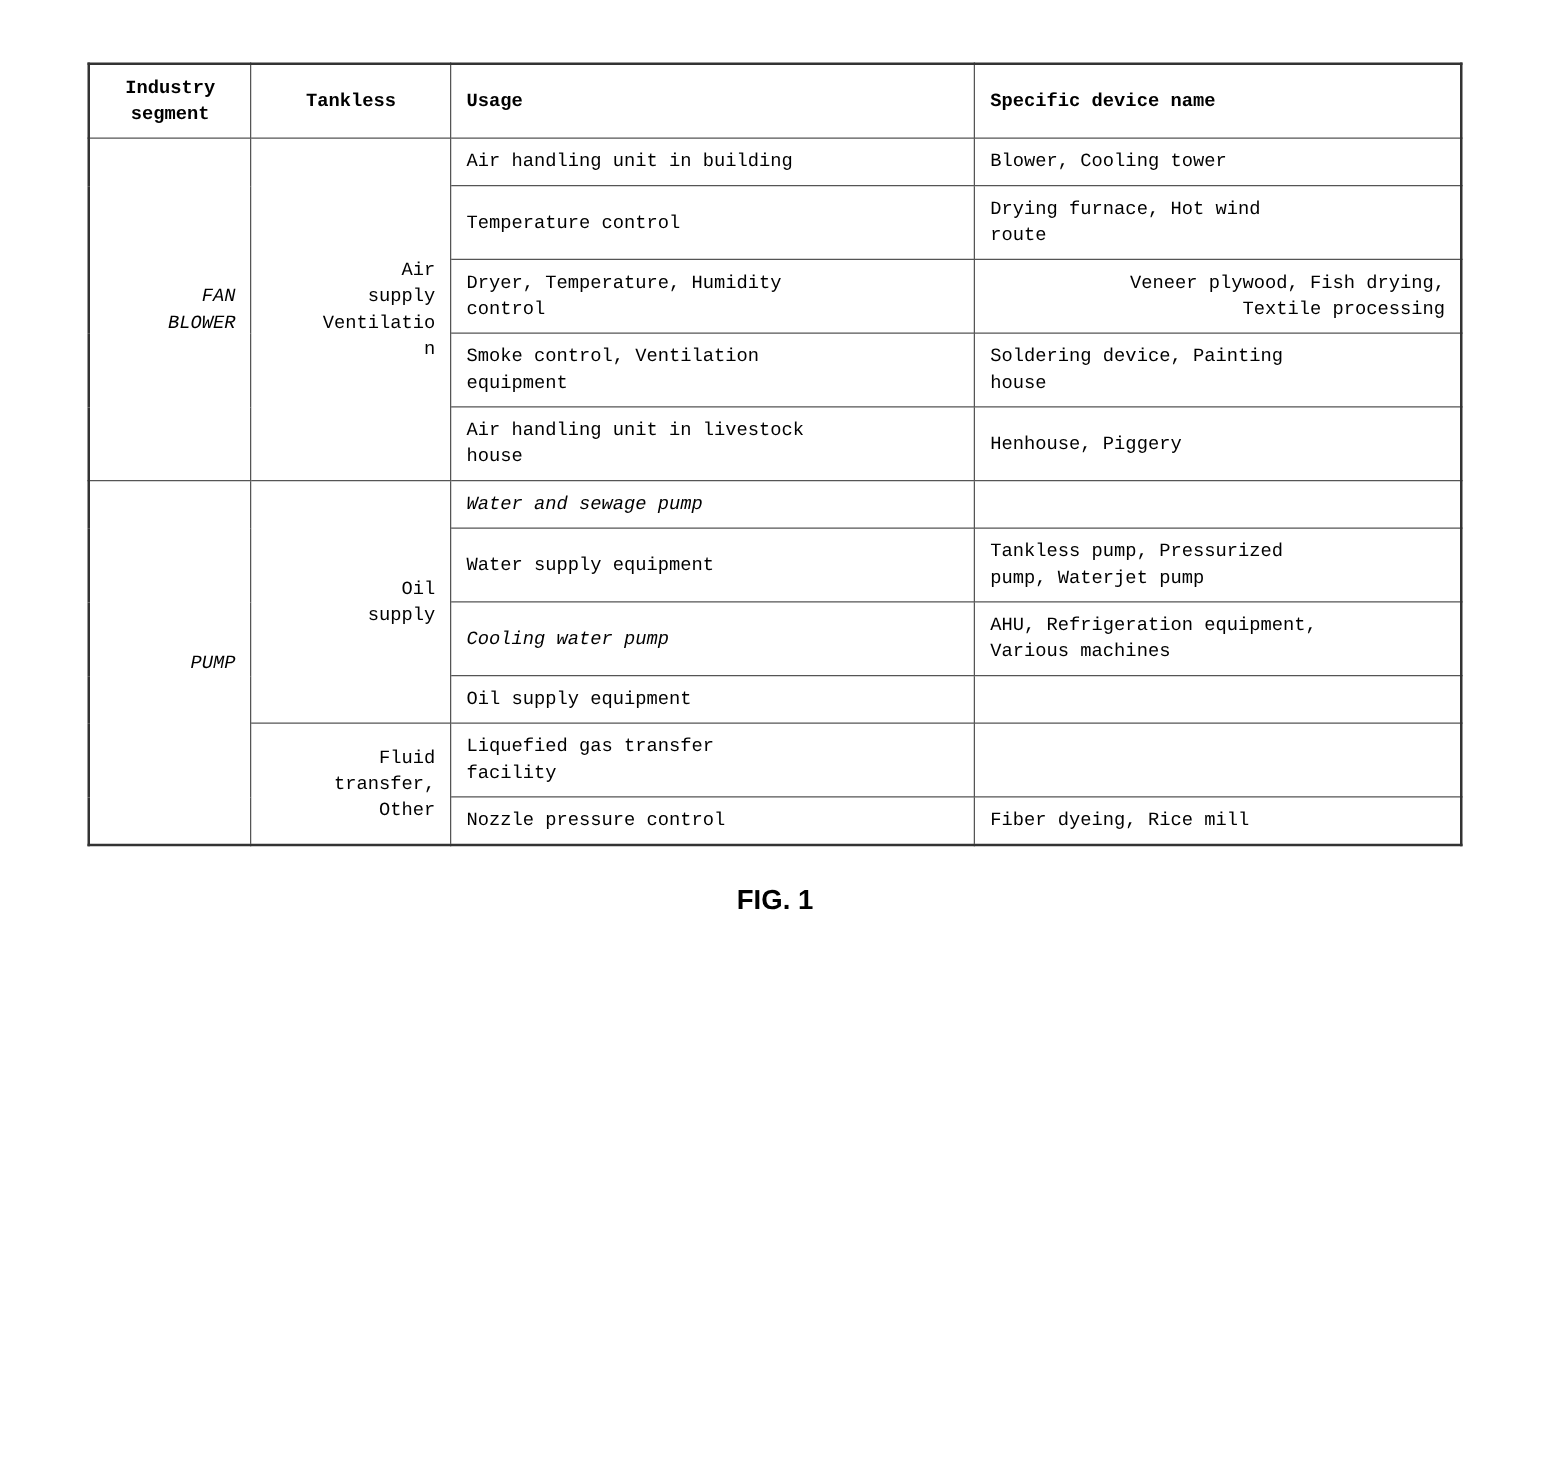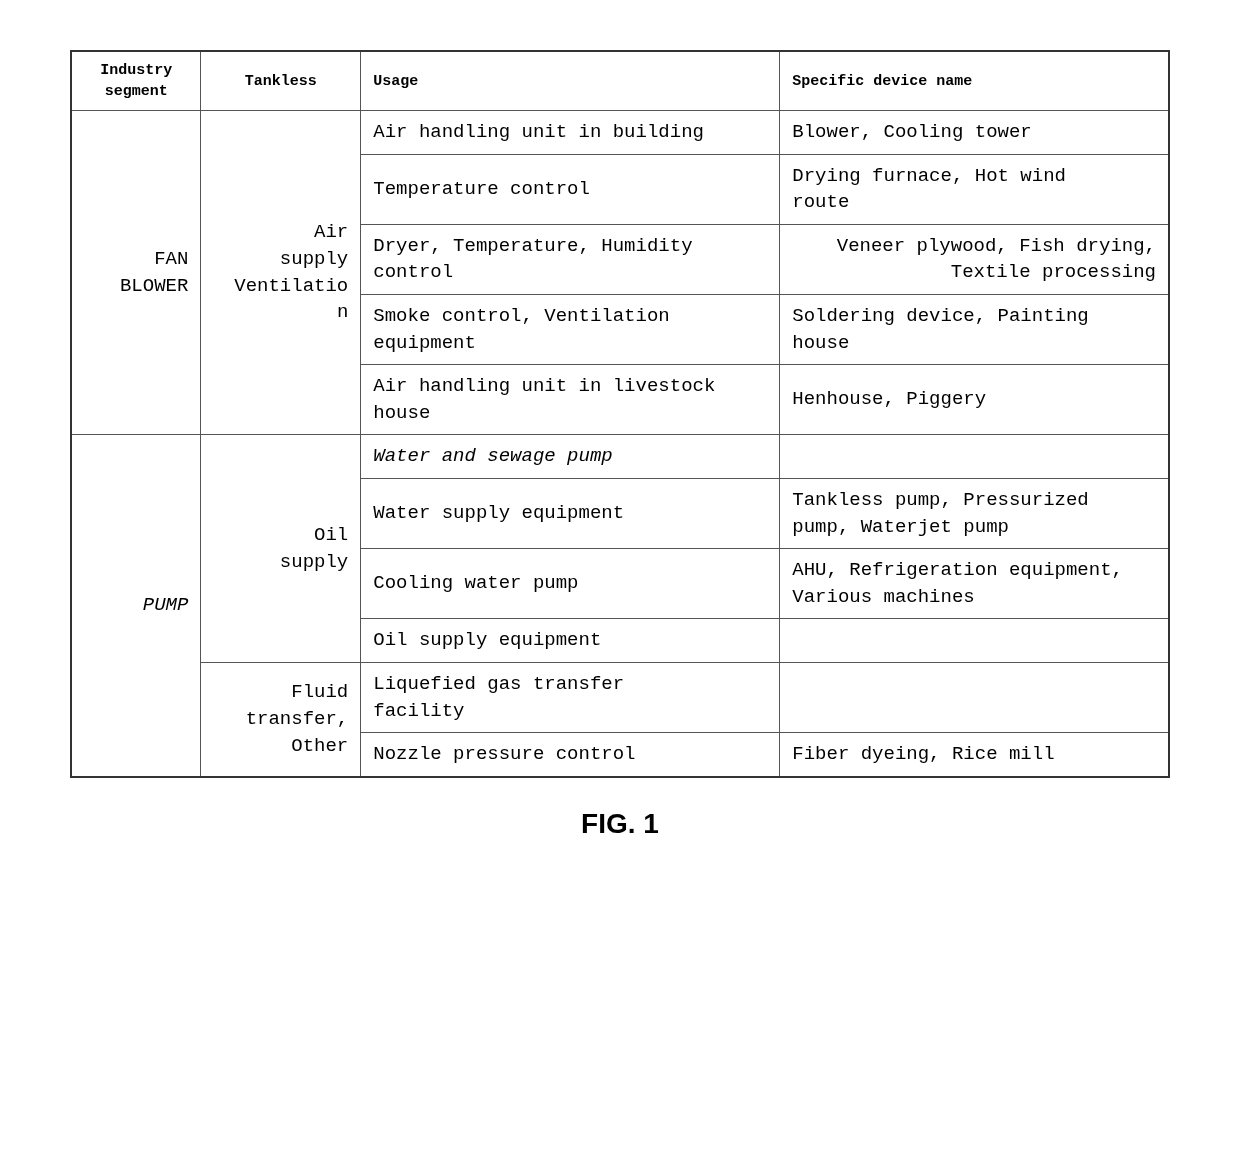--- a/index.html
+++ b/index.html
@@ -28,21 +28,21 @@
       width: 100%;
       border-collapse: collapse;
       border: 2px solid #333;
       padding-left: 26px;
     }
 
     th, td {
       border: 1px solid #555;
       padding: 8px 12px;
       vertical-align: middle;
-      font-size: 19px;
+      font-size: 15px;
       line-height: 1.4;
     }
 
     thead th {
       text-align: left;
       font-weight: bold;
       background: #fff;
       font-size: 15px;
     }
 
@@ -67,21 +67,21 @@
       width: 390px;
       vertical-align: middle;
     }
 
     td.center {
       text-align: right;
     }
 
     .fig-label {
       margin-top: 30px;
-      font-size: 28px;
+      font-size: 22px;
       font-weight: bold;
       font-family: Arial, sans-serif;
       text-align: center;
     }
   </style>
 </head>
 <body>
 
 <div class="table-container">
   <table>
@@ -89,21 +89,21 @@
       <tr>
         <th class="col-industry">Industry
 segment</th>
         <th class="col-function">Tankless</th>
         <th class="col-usage">Usage</th>
         <th class="col-device">Specific device name</th>
       </tr>
     </thead>
     <tbody id="table-body">
     <tr>
-          <td class="col-industry center" rowspan="5" style="white-space: pre-line;">FAN
+          <td class="col-industry center" rowspan="5" style="white-space: pre-line; font-style: italic;">FAN
 BLOWER</td>
           <td class="col-function center" rowspan="5" style="white-space: pre-line;">Air
 supply
 Ventilatio
 n</td>
           <td class="col-usage" style="white-space: pre-line;">Air handling unit in building</td>
           <td class="col-device" style="white-space: pre-line;">Blower, Cooling tower</td>
         </tr>
         <tr>
           <td class="col-usage" style="white-space: pre-line;">Temperature control</td>
@@ -133,21 +133,21 @@
 supply</td>
           <td class="col-usage" style="white-space: pre-line; font-style: italic;">Water and sewage pump</td>
           <td class="col-device" style="white-space: pre-line;"></td>
         </tr>
         <tr>
           <td class="col-usage" style="white-space: pre-line;">Water supply equipment</td>
           <td class="col-device" style="white-space: pre-line;">Tankless pump, Pressurized
 pump, Waterjet pump</td>
         </tr>
         <tr>
-          <td class="col-usage" style="white-space: pre-line;">Cooling water pump</td>
+          <td class="col-usage" style="white-space: pre-line; font-style: italic;">Cooling water pump</td>
           <td class="col-device" style="white-space: pre-line;">AHU, Refrigeration equipment,
 Various machines</td>
         </tr>
         <tr>
           <td class="col-usage" style="white-space: pre-line;">Oil supply equipment</td>
           <td class="col-device" style="white-space: pre-line;"></td>
         </tr>
         <tr>
           <td class="col-function center" rowspan="2" style="white-space: pre-line;">Fluid
 transfer,

